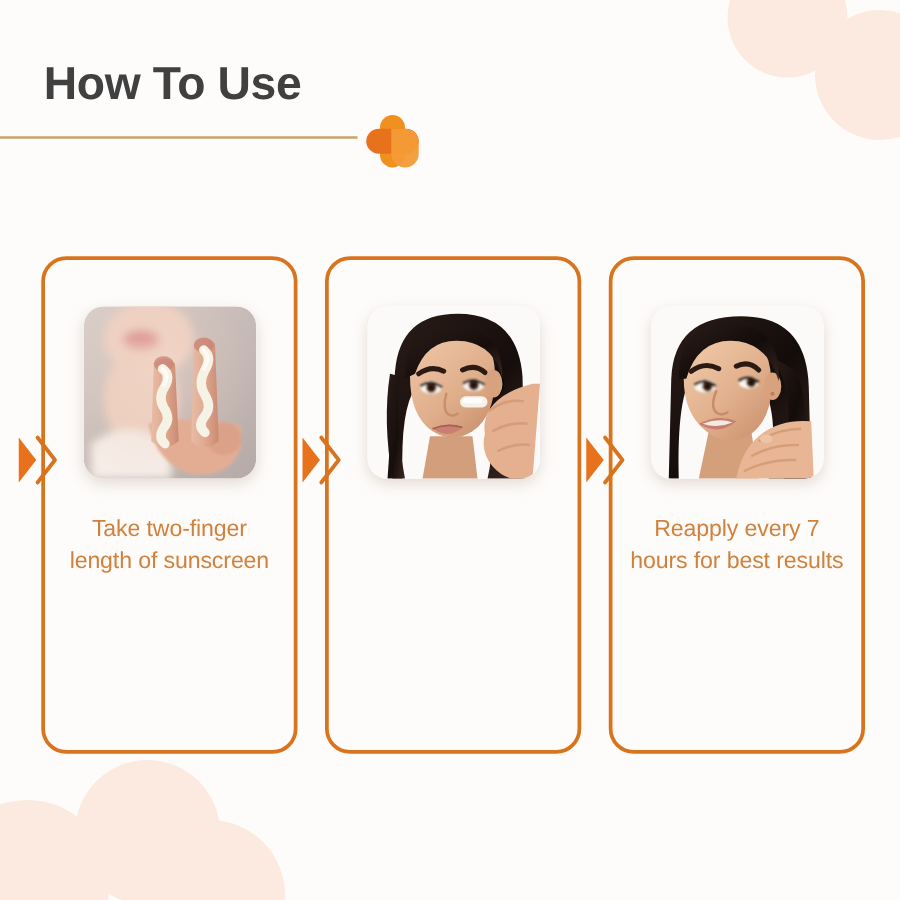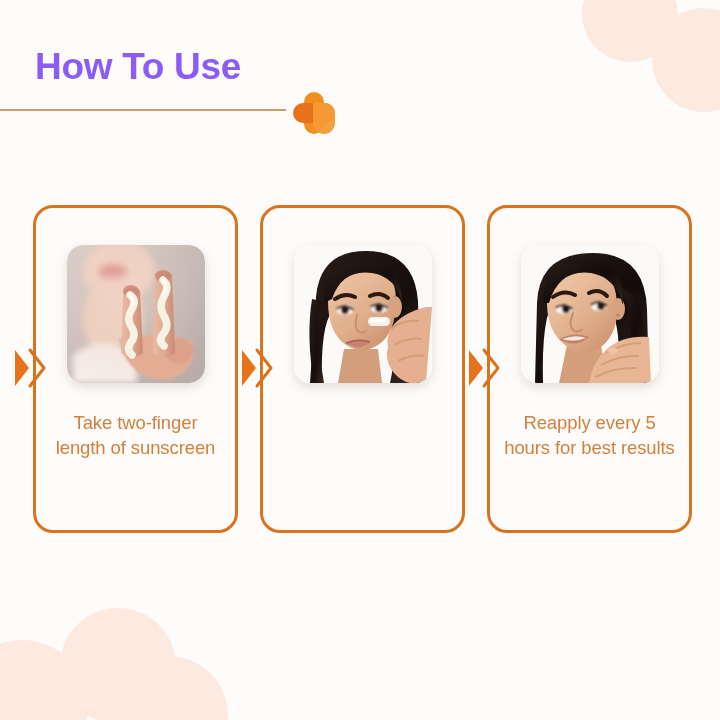--- a/index.html
+++ b/index.html
@@ -39,21 +39,21 @@
   .header {
     position: absolute;
     top: 48px;
     left: 0;
     width: 100%;
   }
   .title {
     margin-left: 35px;
     font-size: 37px;
     font-weight: bold;
-    color: #8b5cf6;
+    color: #404040;
     letter-spacing: -0.3px;
     line-height: 1;
   }
   .rule-row {
     position: relative;
     margin-top: 16px;
     height: 36px;
   }
   .rule {
     position: absolute;
@@ -100,21 +100,21 @@
     position: absolute;
     top: 205px;
     left: 33px;
     display: flex;
     gap: 22px;
   }
 
   .card {
     position: relative;
     width: 205px;
-    height: 328px;
+    height: 398px;
     border: 3px solid #D9741E;
     border-radius: 20px;
     background: transparent;
     display: flex;
     flex-direction: column;
     align-items: center;
   }
 
   
   .arrow {
@@ -374,16 +374,16 @@
         <path d="M41 94 q14 -5 24 -1 q-12 5 -24 1 Z" fill="#F4EAE4"></path>
 
         <path d="M128 92 q-26 -2 -42 12 q-14 12 -18 34 l62 0 Z" fill="#E8B694"></path>
         <path d="M86 108 q16 -10 34 -10" stroke="#D69E78" stroke-width="2" fill="none"></path>
         <path d="M80 120 q18 -10 38 -9" stroke="#D69E78" stroke-width="2" fill="none"></path>
         <path d="M74 132 q20 -10 42 -9" stroke="#D69E78" stroke-width="2" fill="none"></path>
         <ellipse cx="92" cy="106" rx="5" ry="3.4" fill="#EFC4A6"></ellipse>
       </svg>
     </div>
 
-    <div class="caption">Reapply every 5 hours for best results</div>
+    <div class="caption">Reapply every 7 hours for best results</div>
   </div>
 
 </div>
 
 </body></html>

